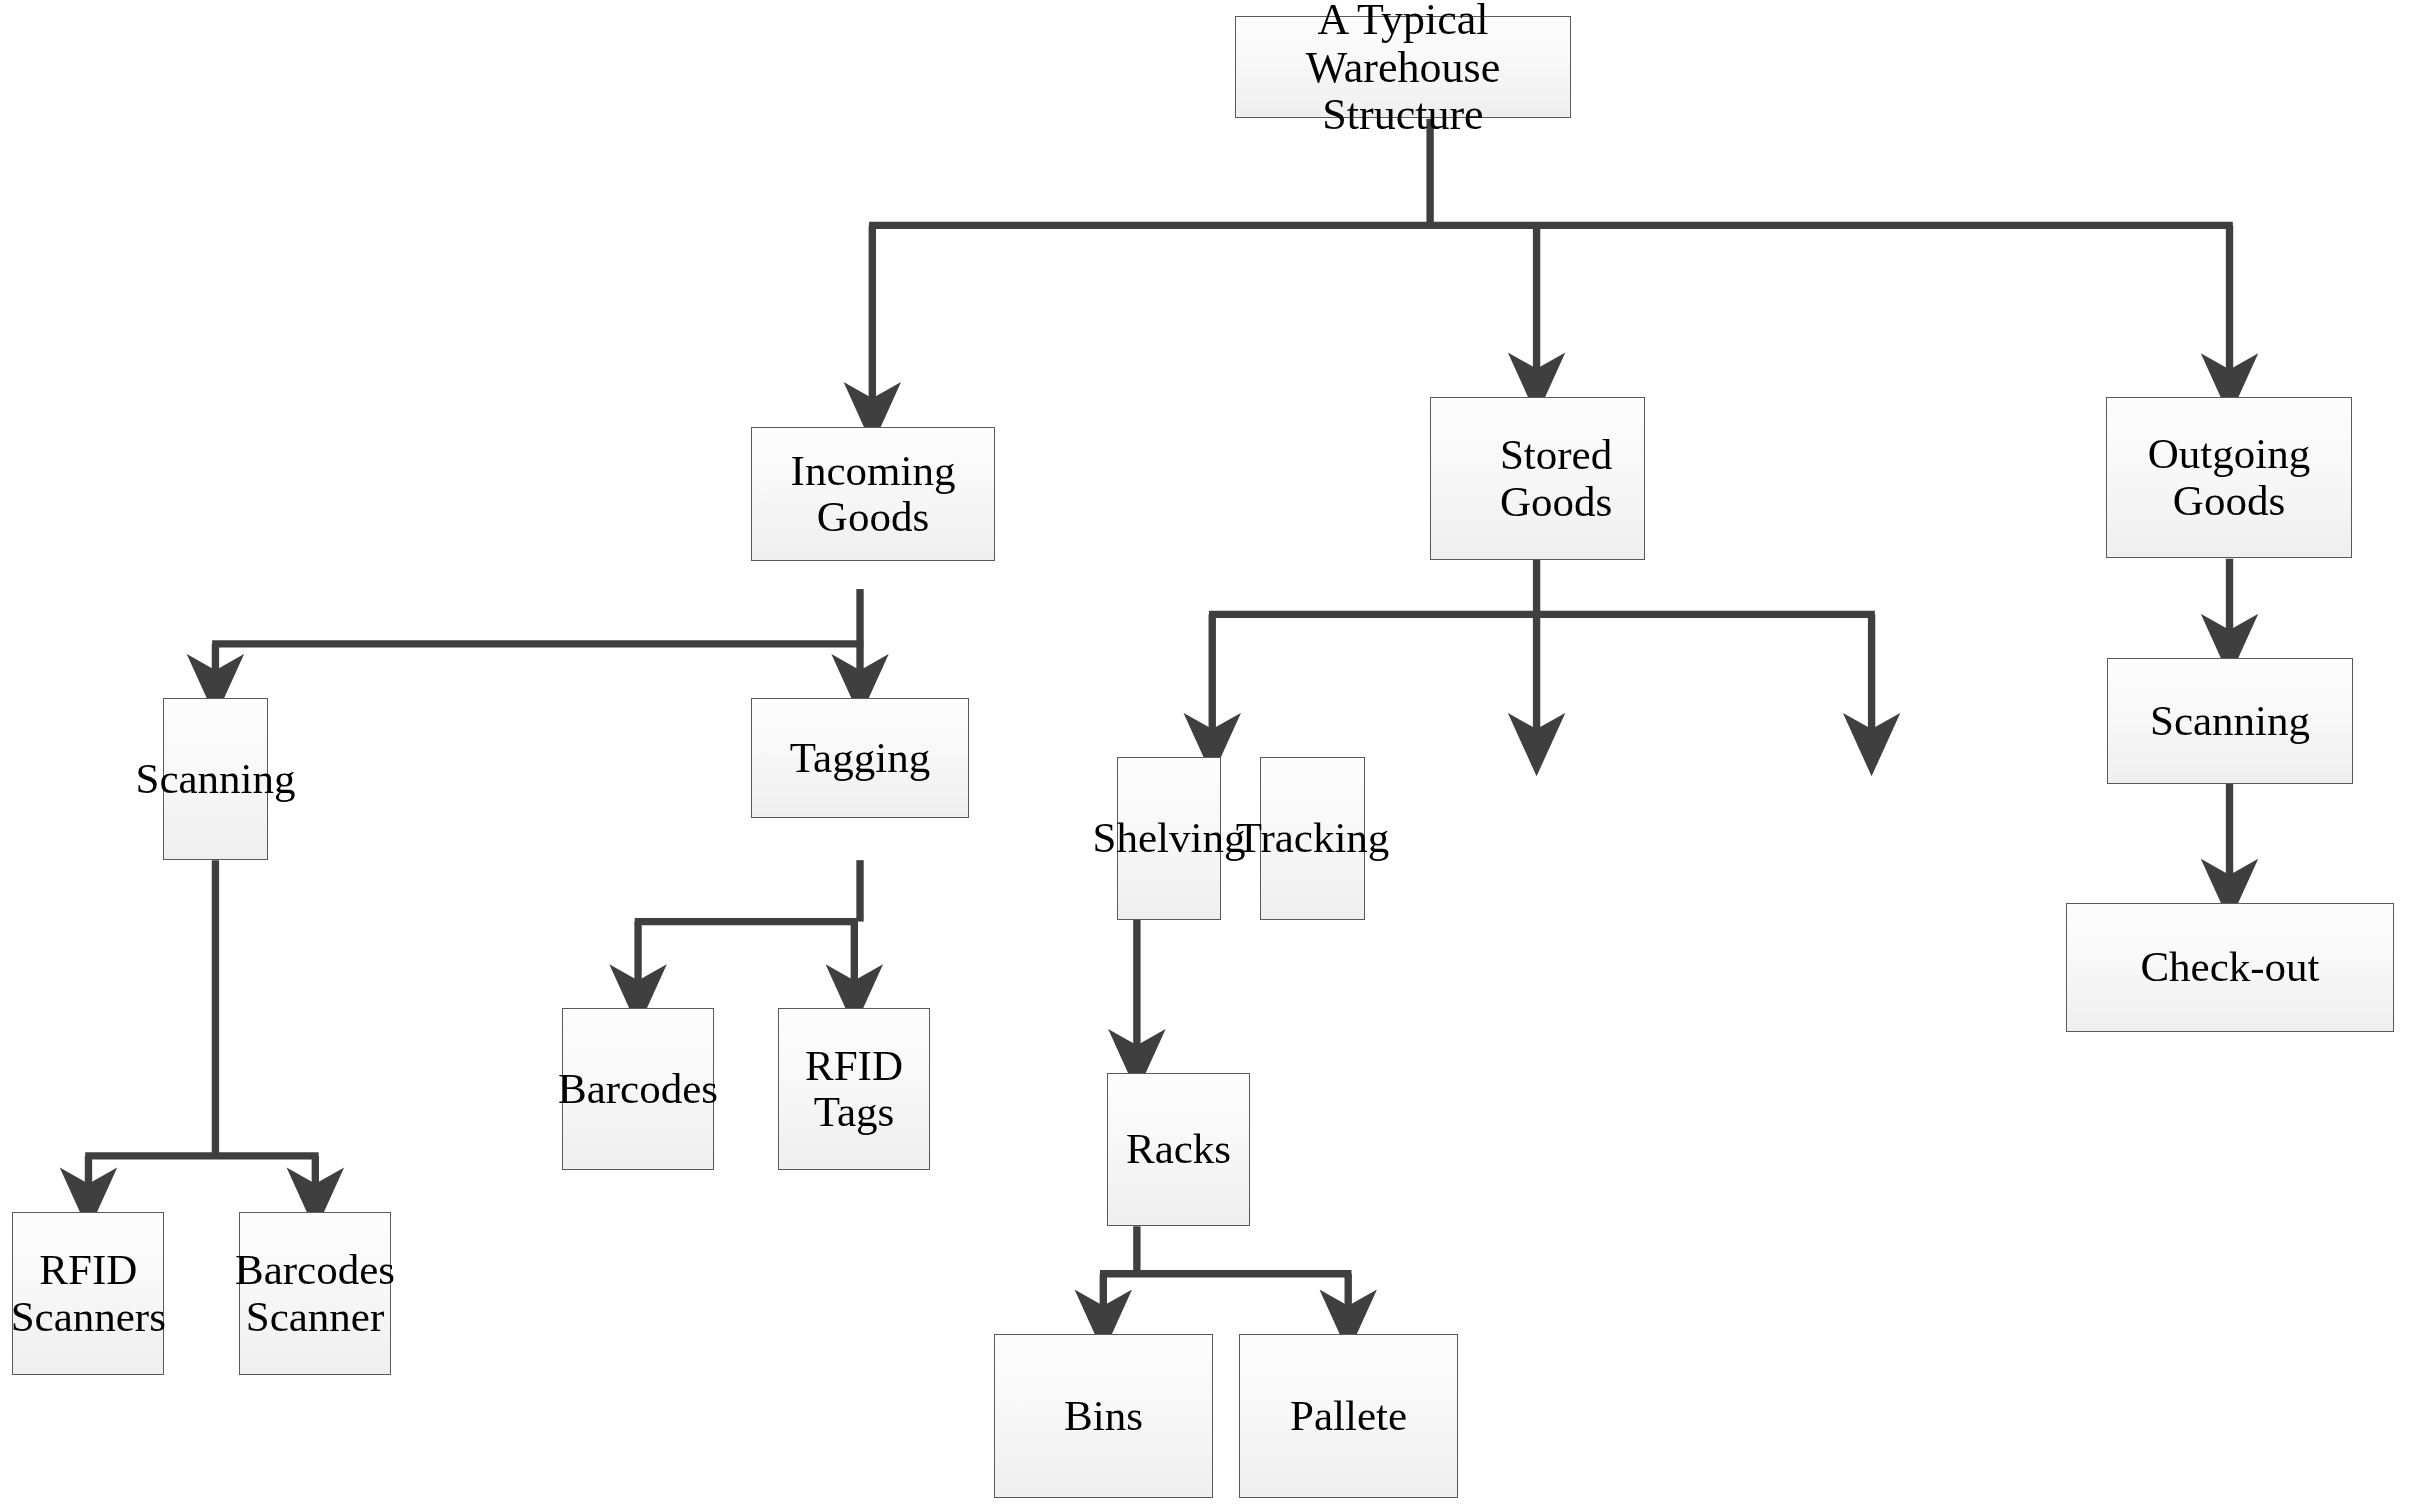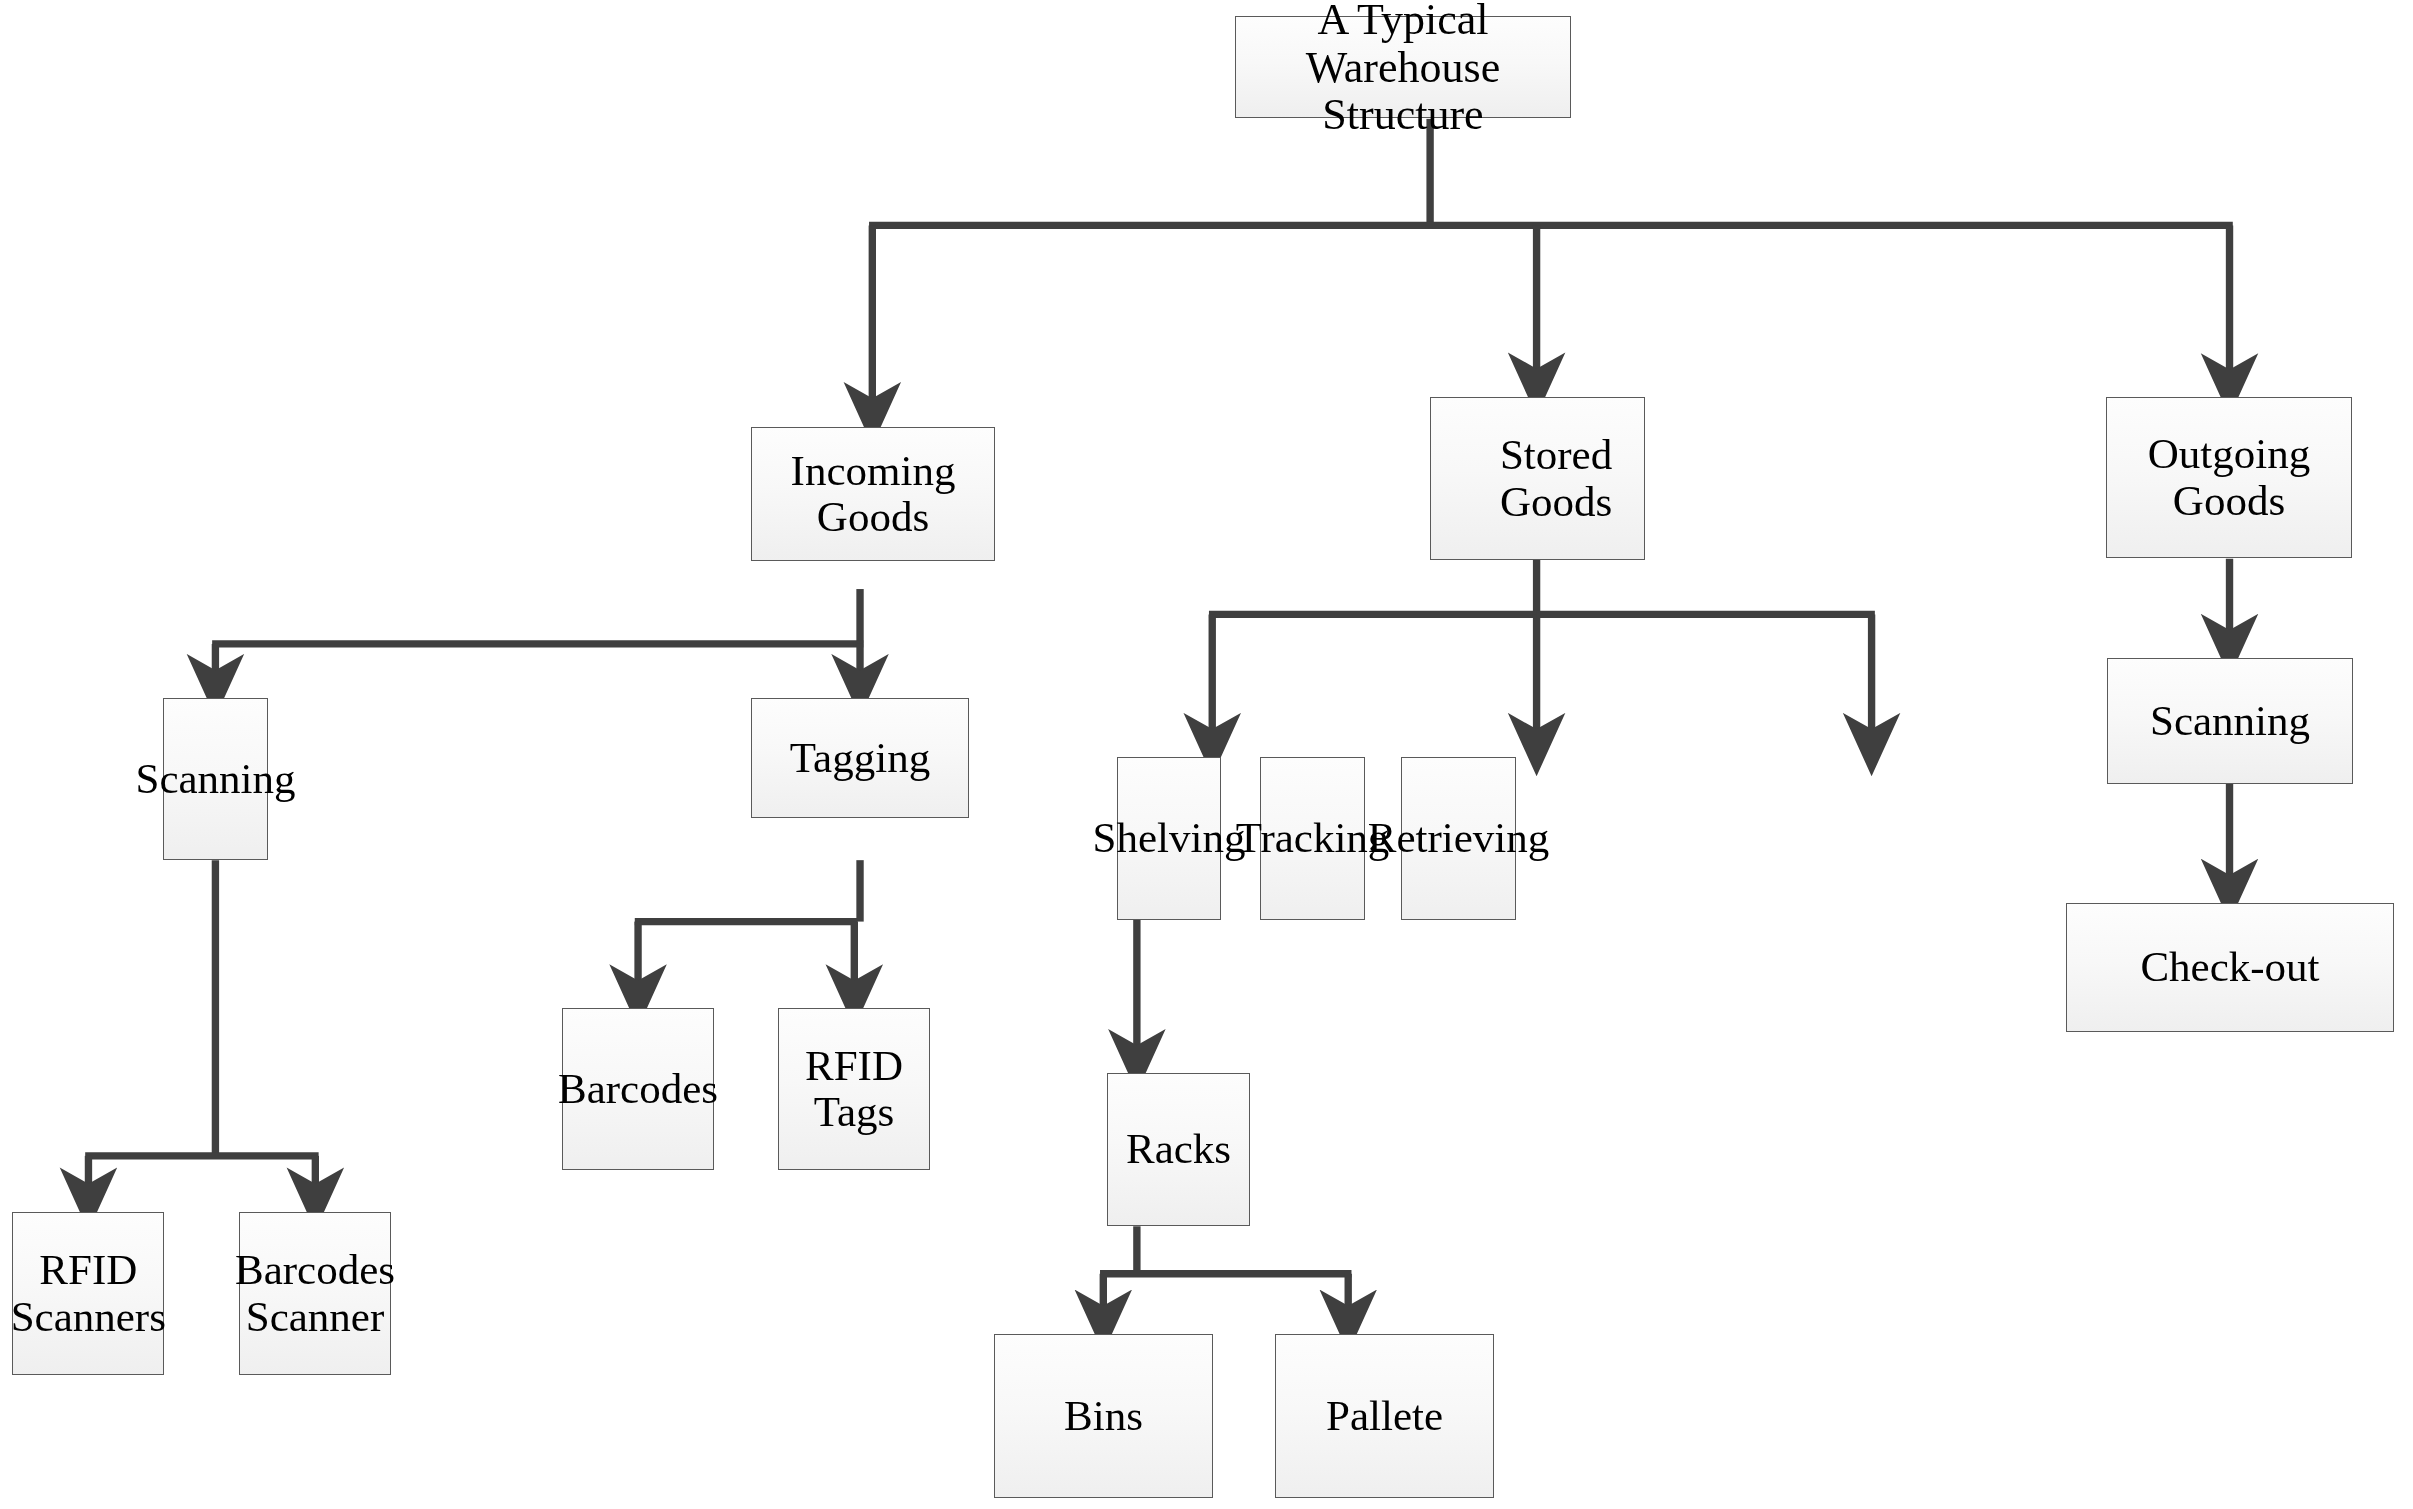--- a/index.html
+++ b/index.html
@@ -132,37 +132,36 @@
 Goods</div>
 
   <div class="node" style="left:163px; top:698px; width:105px; height:162px;">Scanning</div>
 
   <div class="node" style="left:751px; top:698px; width:218px; height:120px;">Tagging</div>
 
   <div class="node" style="left:1117px; top:757px; width:104px; height:163px;">Shelving</div>
 
   <div class="node" style="left:1260px; top:757px; width:105px; height:163px;">Tracking</div>
 
-  <div class="node" style="left:1401px; top:757px; width:115px; height:163px;">Retrieving</div>
 
   <div class="node" style="left:2107px; top:658px; width:246px; height:126px;">Scanning</div>
 
   <div class="node" style="left:562px; top:1008px; width:152px; height:162px;">Barcodes</div>
 
   <div class="node" style="left:778px; top:1008px; width:152px; height:162px;">RFID
 Tags</div>
 
   <div class="node" style="left:1065px; top:1073px; width:143px; height:153px;margin-left:42px;">Racks</div>
 
   <div class="node" style="left:2066px; top:903px; width:328px; height:129px;">Check-out</div>
 
   <div class="node" style="left:12.3px; top:1212px; width:152px; height:163px;">RFID
 Scanners</div>
 
   <div class="node" style="left:239px; top:1212px; width:152px; height:163px;">Barcodes
 Scanner</div>
 
   <div class="node" style="left:994px; top:1334px; width:219px; height:164px;">Bins</div>
 
-  <div class="node" style="left:1239px; top:1334px; width:219px; height:164px;margin-left:36px;">Pallete</div>
+  <div class="node" style="left:1239px; top:1334px; width:219px; height:164px;">Pallete</div>
 
 </div>
 
 
 </body></html>

